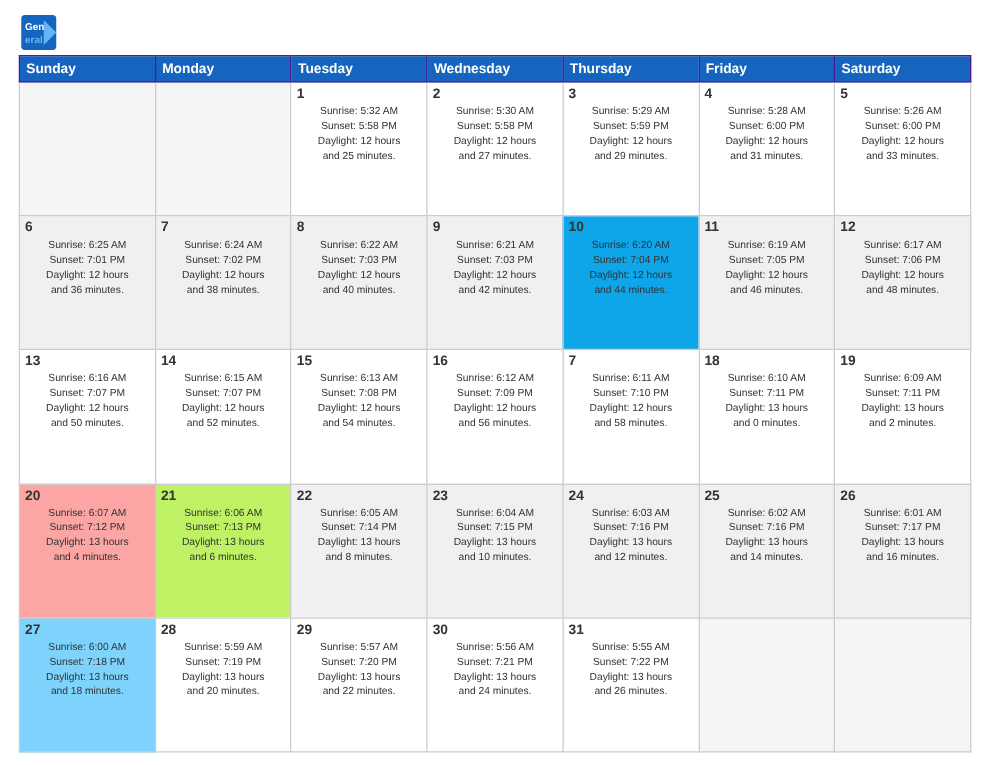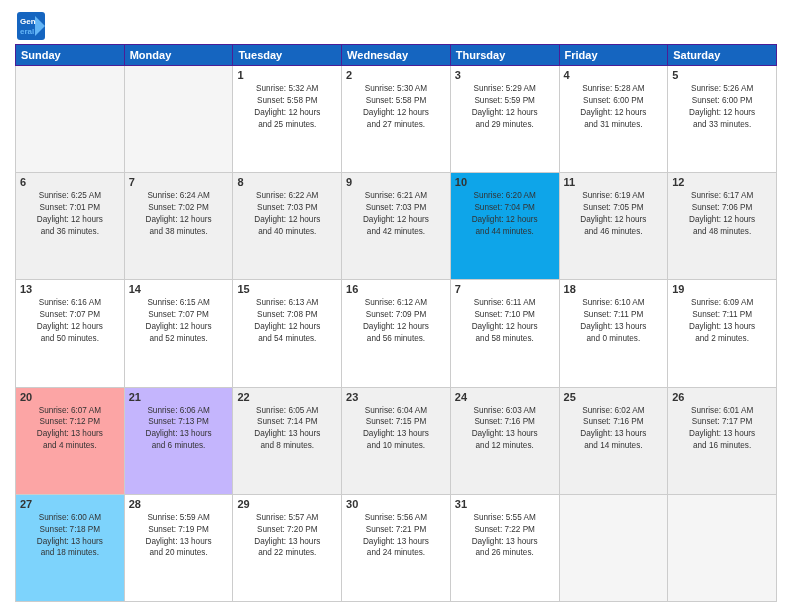--- a/index.html
+++ b/index.html
@@ -206,21 +206,21 @@
           <td style="background: rgb(255, 255, 255);">
             <span class="day-num">19</span>
             <div class="day-detail">Sunrise: 6:09 AM<br>Sunset: 7:11 PM<br>Daylight: 13 hours<br>and 2 minutes.</div>
           </td>
         </tr>
         <tr>
           <td style="background: #fca5a5;">
             <span class="day-num">20</span>
             <div class="day-detail">Sunrise: 6:07 AM<br>Sunset: 7:12 PM<br>Daylight: 13 hours<br>and 4 minutes.</div>
           </td>
-          <td style="background: #c4b5fd;">
+          <td style="background: #bef264;">
             <span class="day-num">21</span>
             <div class="day-detail">Sunrise: 6:06 AM<br>Sunset: 7:13 PM<br>Daylight: 13 hours<br>and 6 minutes.</div>
           </td>
           <td style="background: rgb(240, 240, 240);">
             <span class="day-num">22</span>
             <div class="day-detail">Sunrise: 6:05 AM<br>Sunset: 7:14 PM<br>Daylight: 13 hours<br>and 8 minutes.</div>
           </td>
           <td style="background: rgb(240, 240, 240);">
             <span class="day-num">23</span>
             <div class="day-detail">Sunrise: 6:04 AM<br>Sunset: 7:15 PM<br>Daylight: 13 hours<br>and 10 minutes.</div>

